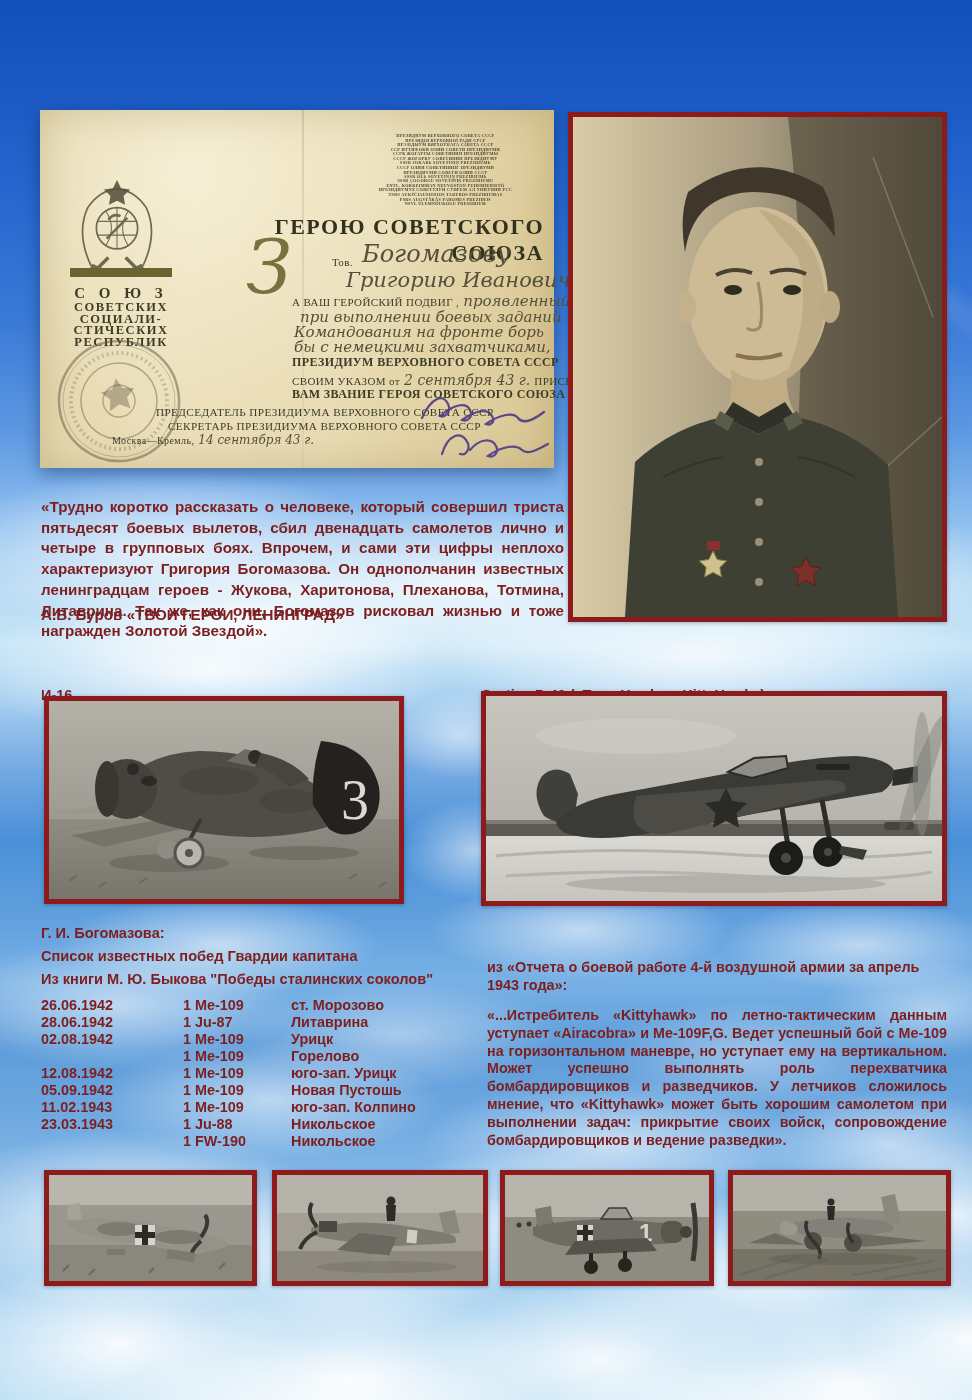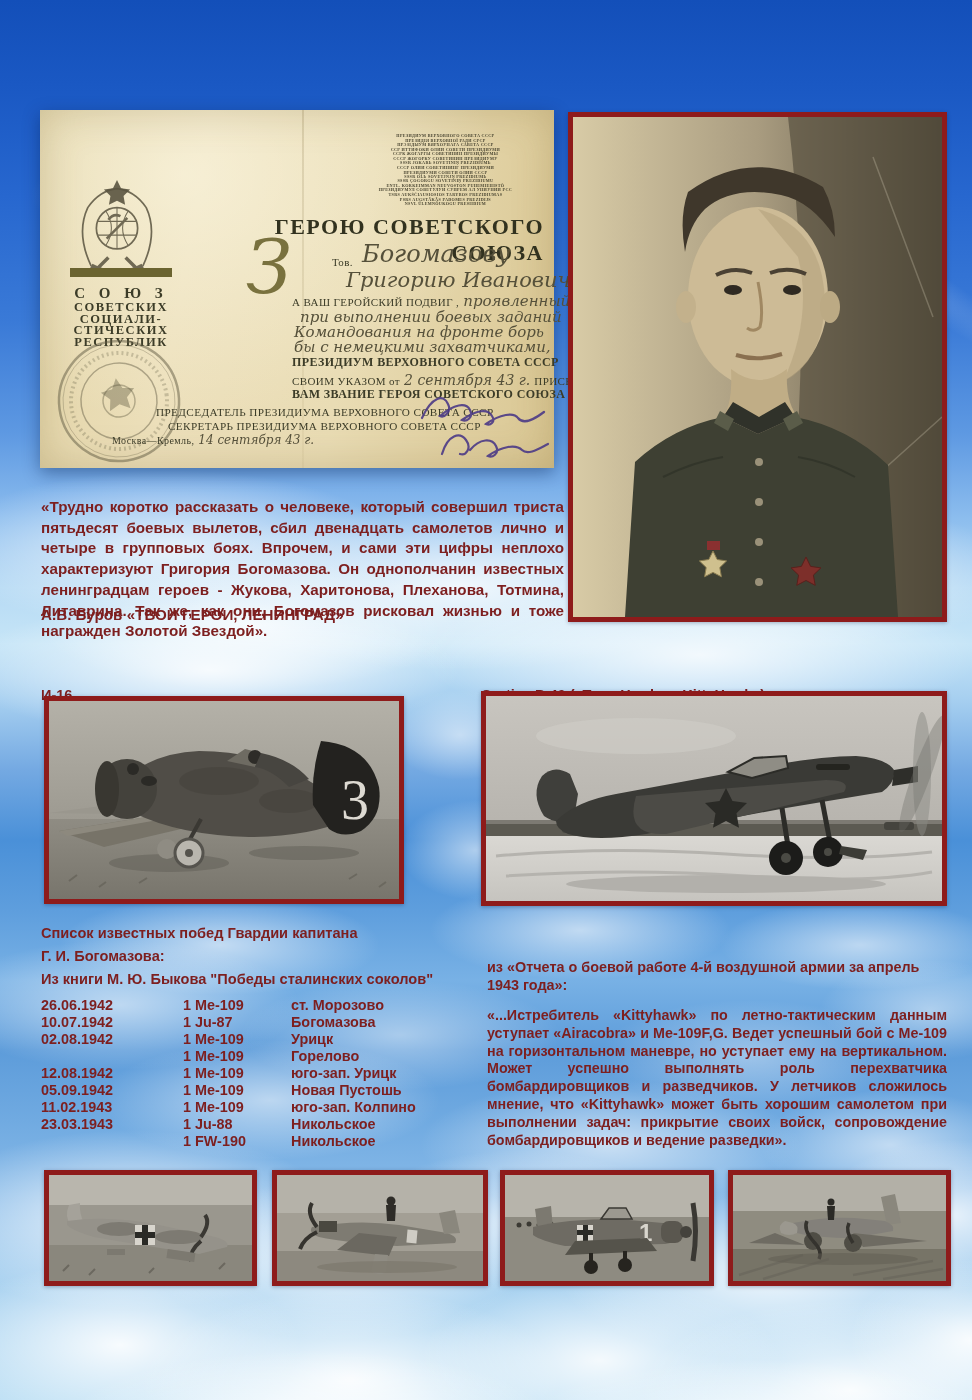--- a/index.html
+++ b/index.html
@@ -311,33 +311,33 @@
       <line x1="336" y1="104" x2="344" y2="146" stroke="#2c2c28" stroke-width="5"></line>
       <circle cx="300" cy="162" r="17" fill="#1c1c1a"></circle>
         <circle cx="300" cy="162" r="5" fill="#4a4a44"></circle>
       <circle cx="342" cy="156" r="15" fill="#1c1c1a"></circle>
         <circle cx="342" cy="156" r="4" fill="#4a4a44"></circle>
       <path d="M355 150 l26 4 -4 10 -24 -6 z" fill="#3c3c36"></path>
     </svg>
   </div>
 
   <div class="victories red">
+    <div class="vt">Г. И. Богомазова:</div>
     <div class="vt">Список известных побед Гвардии капитана</div>
-    <div class="vt">Г. И. Богомазова:</div>
     <div class="vt">Из книги М. Ю. Быкова "Победы сталинских соколов"</div>
     <div class="vrows">
       <div class="vrow">
           <span>26.06.1942</span>
           <span>1 Ме-109</span>
           <span>ст. Морозово</span>
         </div>
       <div class="vrow">
-          <span>10.07.1942</span>
+          <span>28.06.1942</span>
           <span>1 Ju-87</span>
-          <span>Богомазова</span>
+          <span>Литаврина</span>
         </div>
       <div class="vrow">
           <span>02.08.1942</span>
           <span>1 Ме-109</span>
           <span>Урицк</span>
         </div>
       <div class="vrow">
           <span></span>
           <span>1 Ме-109</span>
           <span>Горелово</span>

